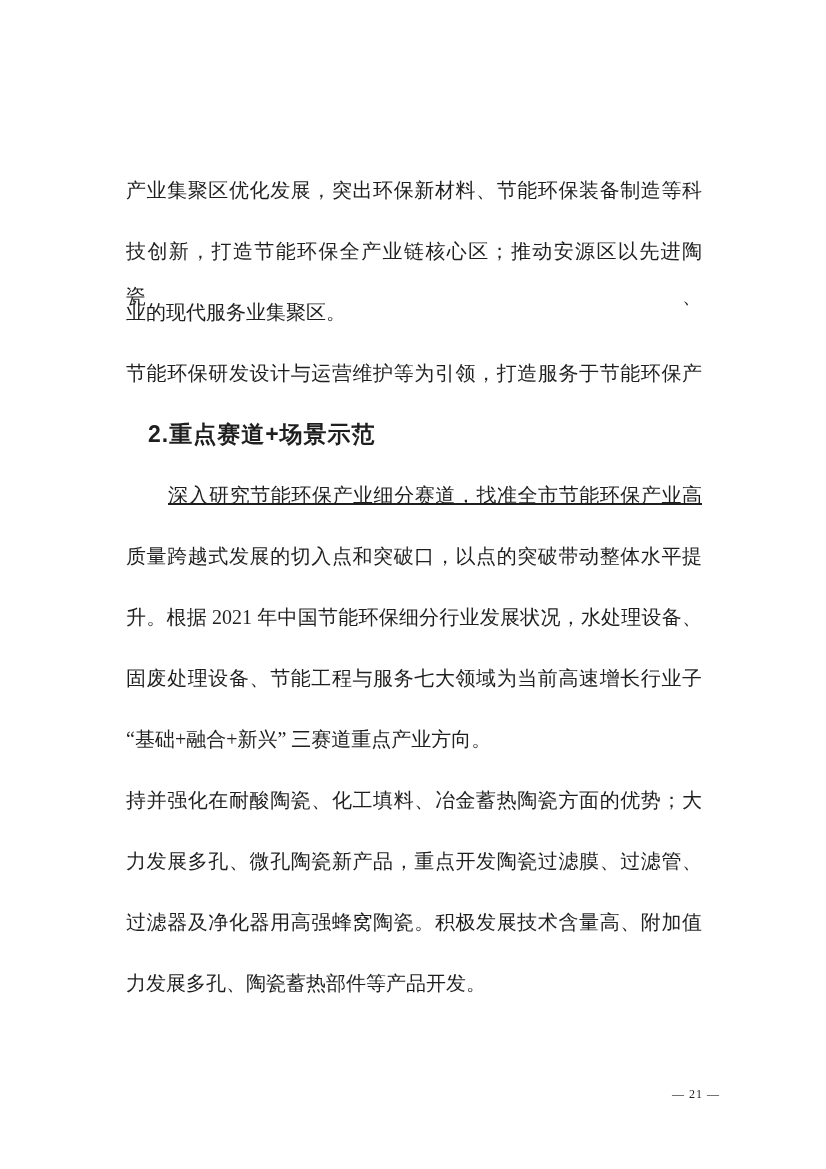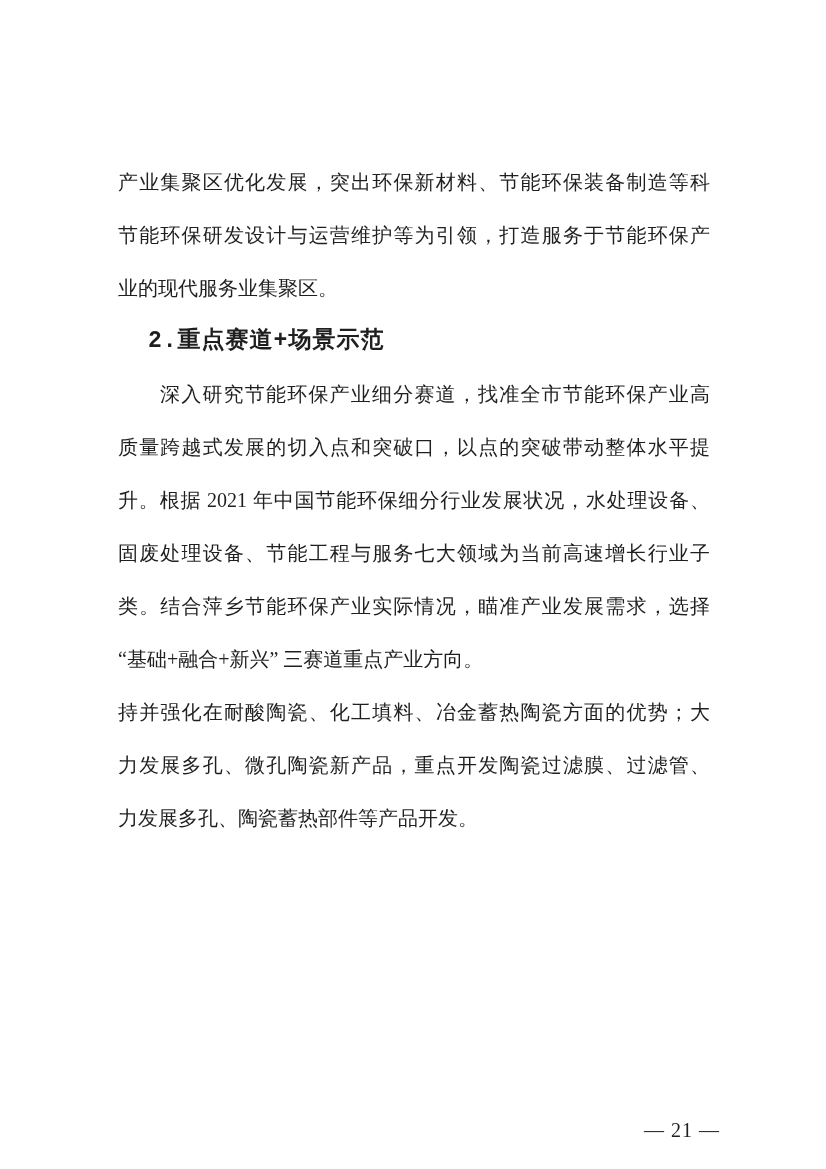--- a/index.html
+++ b/index.html
@@ -26,71 +26,73 @@
     top: 152px;
     width: 608px;
   }
   .ln {
     font-size: 20px;
     height: 45px;
     line-height: 45px;
     text-align: justify;
     text-align-last: justify;
     text-justify: inter-ideograph;
-    margin: 8px;
+    margin: 16px;
   }
   .ln-end {
     text-align-last: left;
   }
   .ind {
     text-indent: 42px;
+    text-decoration: underline;
   }
   .heading {
-    font-family: Liberation Mono, monospace;
+    font-family: Liberation Sans, sans-serif;
     font-weight: 700;
     font-size: 23px;
     height: 45px;
     line-height: 45px;
     padding-left: 38px;
     margin: 0;
     text-align: center;
     text-align-last: left;
     letter-spacing: 1px;
   }
   .footer {
     position: absolute;
-    top: 1118px;
+    top: 1082px;
     right: 106px;
-    font-size: 20px;
+    font-size: 12px;
     line-height: 24px;
     letter-spacing: 1px;
     text-align: right;
   }
 </style>
 </head>
 <body>
 
 <div class="page">
   <main class="doc-body">
 
     <p class="ln">产业集聚区优化发展，突出环保新材料、节能环保装备制造等科</p>
+    <p class="ln">技创新，打造节能环保全产业链核心区；推动安源区以先进陶瓷、</p>
+    <p class="ln ln-end">业的现代服务业集聚区。</p>
     <p class="ln">节能环保研发设计与运营维护等为引领，打造服务于节能环保产</p>
-    <p class="ln ln-end">业的现代服务业集聚区。</p>
 
     <h3 class="heading">2.重点赛道+场景示范</h3>
 
     <p class="ln ind">深入研究节能环保产业细分赛道，找准全市节能环保产业高</p>
     <p class="ln">质量跨越式发展的切入点和突破口，以点的突破带动整体水平提</p>
     <p class="ln">升。根据 2021 年中国节能环保细分行业发展状况，水处理设备、</p>
     <p class="ln">固废处理设备、节能工程与服务七大领域为当前高速增长行业子</p>
-    <p class="ln">类。结合萍乡节能环保产业实际情况，瞄准产业发展需求，选择</p>
     <p class="ln ln-end">“基础+融合+新兴” 三赛道重点产业方向。</p>
 
     <p class="ln">持并强化在耐酸陶瓷、化工填料、冶金蓄热陶瓷方面的优势；大</p>
     <p class="ln">力发展多孔、微孔陶瓷新产品，重点开发陶瓷过滤膜、过滤管、</p>
+    <p class="ln">过滤器及净化器用高强蜂窝陶瓷。积极发展技术含量高、附加值</p>
     <p class="ln ln-end">力发展多孔、陶瓷蓄热部件等产品开发。</p>
 
 
   </main>
 
   <footer class="footer">
     <span>— 21 —</span>
   </footer>
 </div>
 

